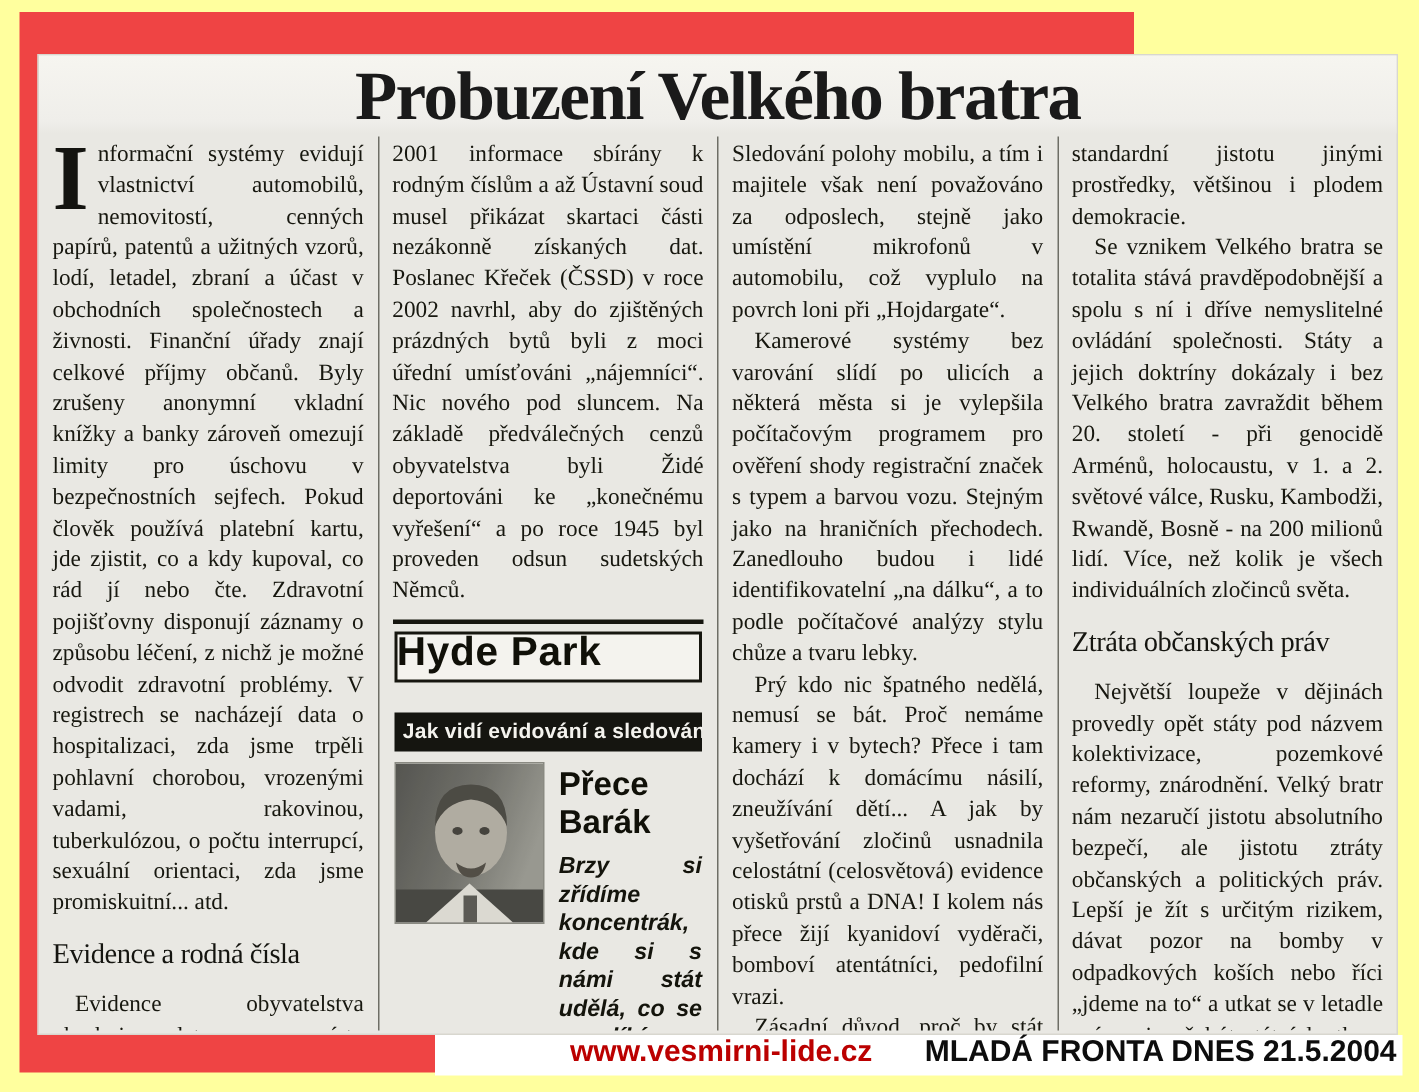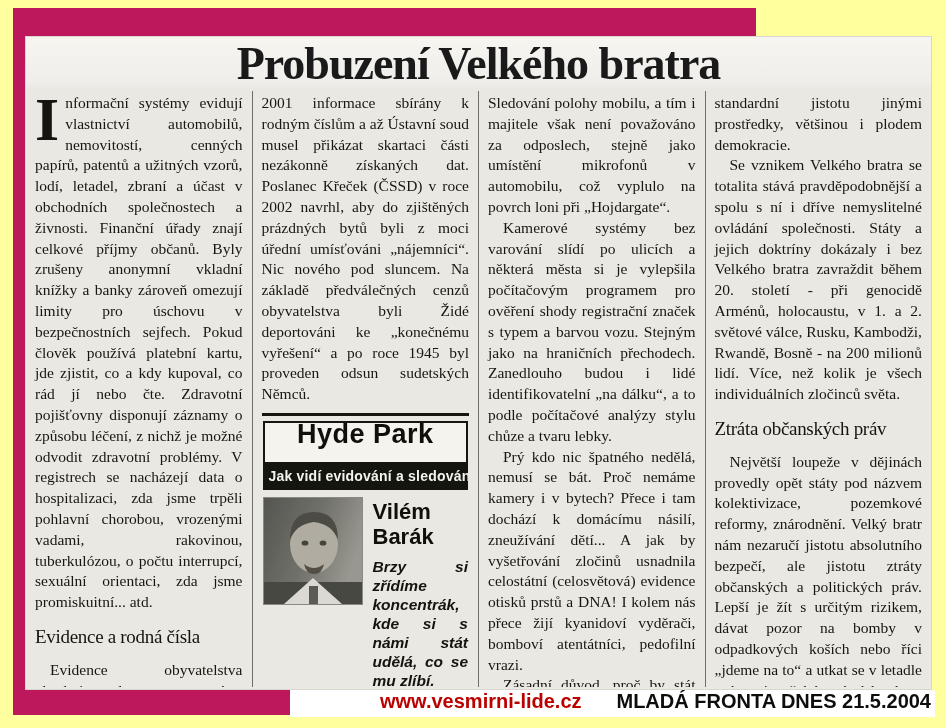--- a/index.html
+++ b/index.html
@@ -1,19 +1,19 @@
 <!DOCTYPE html>
 <html lang="cs"><head>
 <meta charset="utf-8">
 <style>
   * { margin:0; padding:0; box-sizing:border-box; }
   html,body { width:946px; height:728px; overflow:hidden; }
   body { background:#ffff9e; font-family:"Liberation Serif", serif; position:relative; }
 
-  .page { position:absolute; left:13px; top:8px; width:743px; height:707px; background:#be185d; }
+  .page { position:absolute; left:13px; top:8px; width:743px; height:707px; background:#ef4444; }
 
   .clipping {
     position:absolute; left:12px; top:28px; width:907px; height:654px;
     background:#e9e8e3; border:1px solid #d8d7cf;
   }
 
   .headline-band {
     position:absolute; left:0; top:0; width:100%; height:52px;
     background:linear-gradient(180deg,#f6f5f0 0%,#efeeea 85%,#e9e8e3 100%);
     display:flex; align-items:center; justify-content:center;
@@ -45,22 +45,22 @@
     font-size:19px; font-weight:normal; text-align:left; text-indent:0;
     margin:14px 0 12px 0; color:#151510; letter-spacing:-0.3px;
   }
 
   
   .hydepark {
     margin:8px 0 10px 0; border-top:3px solid #16160f; border-bottom:3px solid #16160f;
     padding:5px 1px 8px 1px; font-family:"Liberation Sans", sans-serif;
   }
   .hp-titlebox {
-    border:2px solid #16160f; background:#f4f3ee; text-align:center;
-    padding:1px 0 13px 0; margin-bottom:0;
+    border:2px solid #16160f; background:#f4f3ee; text-align:left;
+    padding:1px 0 3px 0; margin-bottom:20px;
   }
   .hp-title { font-size:27px; font-weight:bold; letter-spacing:0.5px; color:#101008; }
   .hp-kicker {
     background:#151510; color:#f4f3ee; font-size:14px; font-weight:bold;
     padding:2px 6px 3px 6px; margin-bottom:7px; letter-spacing:0.2px; white-space:nowrap; overflow:hidden;
   }
   .hp-body { display:flex; gap:10px; }
   .hp-photo { width:100px; height:108px; flex:0 0 auto; border:1px solid #8a8a82; }
   .hp-right { flex:1 1 auto; padding-top:2px; }
   .hp-name { font-size:22px; font-weight:bold; line-height:1.15; color:#101008; margin-bottom:9px; }
@@ -118,21 +118,21 @@
                 <rect x="45" y="88" width="9" height="18" fill="#55544e"></rect>
                 <ellipse cx="50" cy="46" rx="24" ry="29" fill="#b6b1a6"></ellipse>
                 <path d="M26 42 Q26 14 50 14 Q74 14 74 42 Q68 26 50 24 Q32 26 26 42 Z" fill="#44423c"></path>
                 <path d="M40 66 Q50 74 60 66 Q58 76 50 76 Q42 76 40 66 Z" fill="#4a463e"></path>
                 <ellipse cx="41" cy="45" rx="3.4" ry="2.6" fill="#3c3a34"></ellipse>
                 <ellipse cx="59" cy="45" rx="3.4" ry="2.6" fill="#3c3a34"></ellipse>
                 <rect width="98" height="106" fill="#8b8b84" opacity="0.12"></rect>
               </svg>
             </div>
             <div class="hp-right">
-              <div class="hp-name">Vilém Barák</div>
+              <div class="hp-name">Přece Barák</div>
               <div class="hp-quote">Brzy si zřídíme koncentrák, kde si s námi stát udělá, co se mu zlíbí.</div>
             </div>
           </div>
         </div>
 
       </div>
 
       <div class="col">
         <p class="noindent">Sledování polohy mobilu, a tím i majitele však není považováno za odposlech, stejně jako umístění mikrofonů v automobilu, což vyplulo na povrch loni při „Hojdargate“.</p>
         <p>Kamerové systémy bez varování slídí po ulicích a některá města si je vylepšila počítačovým programem pro ověření shody registrační značek s typem a barvou vozu. Stejným jako na hraničních přechodech. Zanedlouho budou i lidé identifikovatelní „na dálku“, a to podle počítačové analýzy stylu chůze a tvaru lebky.</p>

